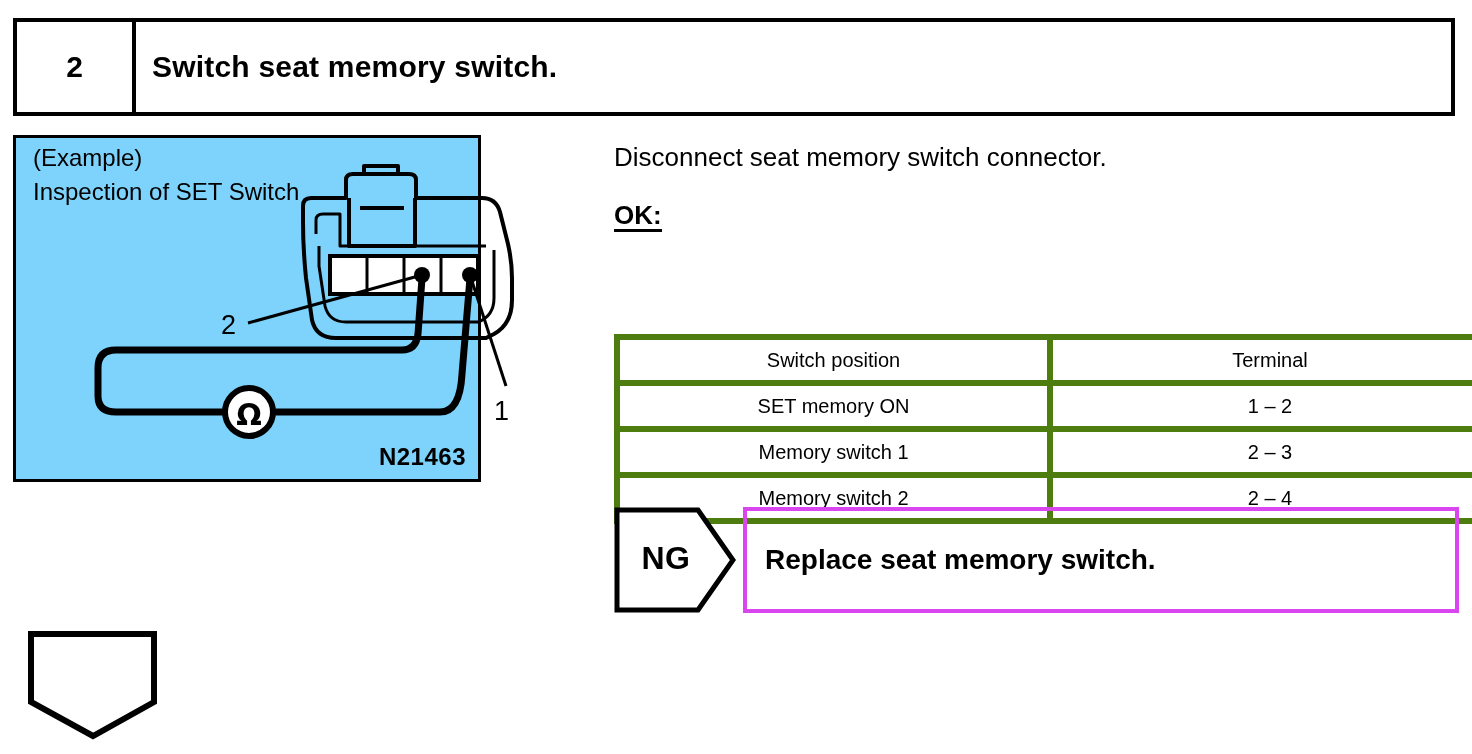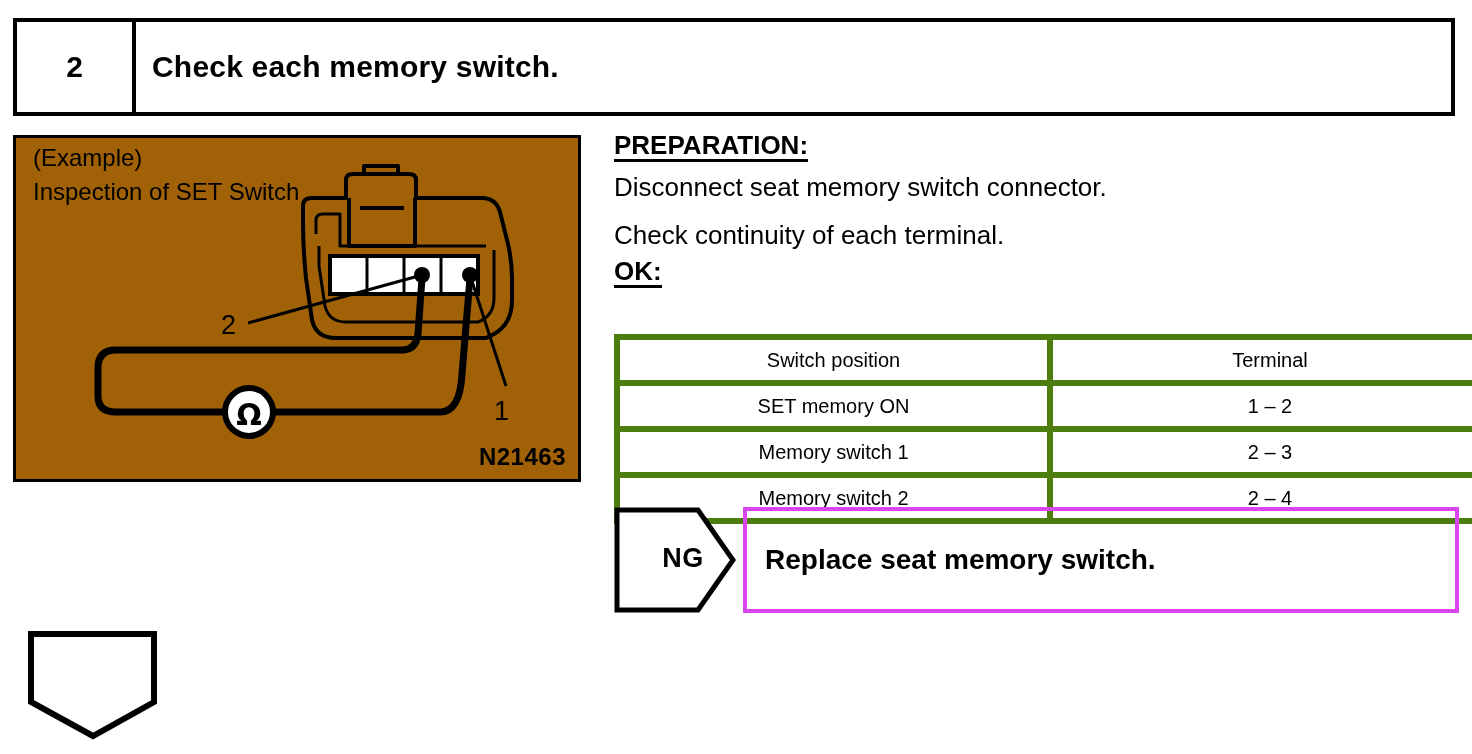--- a/index.html
+++ b/index.html
@@ -57,25 +57,25 @@
     font-size: 30px;
     font-weight: bold;
     letter-spacing: 0.2px;
   }
 
   
   .figure-panel {
     position: absolute;
     left: 13px;
     top: 135px;
-    width: 568px;
+    width: 468px;
     height: 347px;
     border: 3px solid #000;
     box-sizing: border-box;
-    background: #a16207;
+    background: #7dd3fc;
     padding-left: 28px;
   }
   .figure-caption-1 {
     position: absolute;
     left: 17px;
     top: 6px;
     font-size: 24px;
   }
   .figure-caption-2 {
     position: absolute;
@@ -160,24 +160,23 @@
   }
   .ng-label {
     position: absolute;
     left: 0;
     top: 0;
     width: 104px;
     height: 102px;
     display: flex;
     align-items: center;
     justify-content: center;
-    font-size: 27px;
+    font-size: 32px;
     font-weight: bold;
     letter-spacing: 0.5px;
-    padding-left: 17px;
   }
   .ng-box {
     position: absolute;
     left: 129px;
     top: 0;
     width: 716px;
     height: 106px;
     border: 4px solid #d946ef;
     box-sizing: border-box;
     display: flex;
@@ -215,21 +214,21 @@
 </head>
 <body>
 
 <div id="page">
 
   <div class="step-header">
     <div class="step-number-cell">
       <span class="step-number">2</span>
     </div>
     <div class="step-title-cell">
-      <span class="step-title">Check each memory switch.</span>
+      <span class="step-title">Switch seat memory switch.</span>
     </div>
   </div>
 
   <div class="figure-panel">
     <div class="figure-caption-1">(Example)</div>
     <div class="figure-caption-2">Inspection of SET Switch</div>
 
     <svg class="figure-svg" width="562" height="341" viewBox="0 0 562 341">
 
       <g fill="none" stroke="#000" stroke-width="4" stroke-linejoin="round" stroke-linecap="round">
@@ -325,28 +324,24 @@
       <g>
         <circle cx="233" cy="274" r="24" fill="#fff" stroke="#000" stroke-width="6"></circle>
         <text x="233" y="287" text-anchor="middle" font-family="DejaVu Sans, sans-serif" font-size="30" font-weight="bold" fill="#000">Ω</text>
       </g>
     </svg>
 
     <div class="figure-code">N21463</div>
   </div>
 
   <div class="right-col">
-    <div class="r-line">
-      <span class="sec-head">PREPARATION:</span>
-    </div>
     <div class="gap-a"></div>
     <div class="r-line sec-body">Disconnect seat memory switch connector.</div>
     <div class="gap-b"></div>
     <div class="gap-a"></div>
-    <div class="r-line sec-body">Check continuity of each terminal.</div>
     <div class="gap-b"></div>
     <div class="r-line">
       <span class="sec-head">OK:</span>
     </div>
   </div>
 
   <table class="spec-table">
     <tbody>
       <tr>
         <td class="col-pos">Switch position</td>

